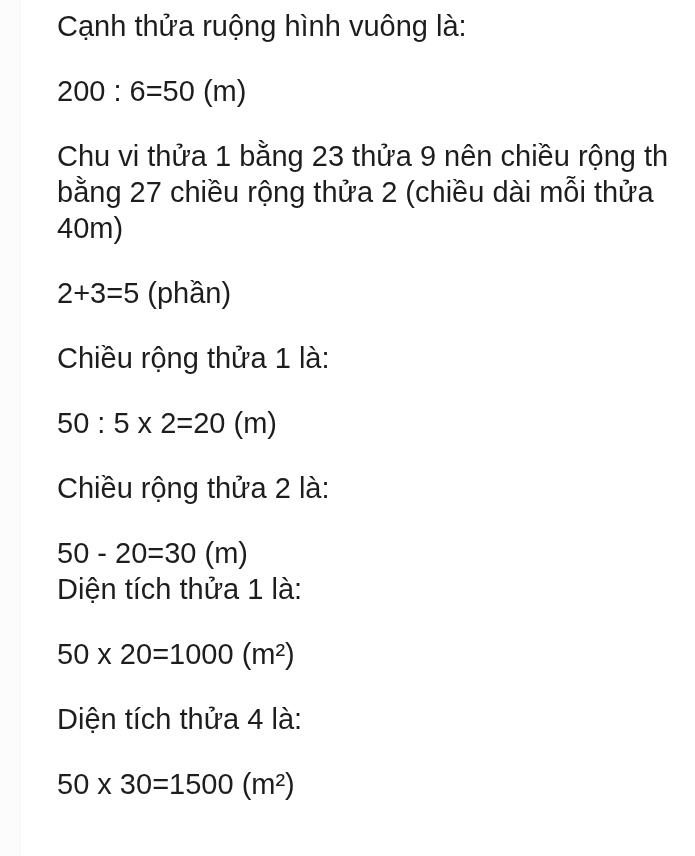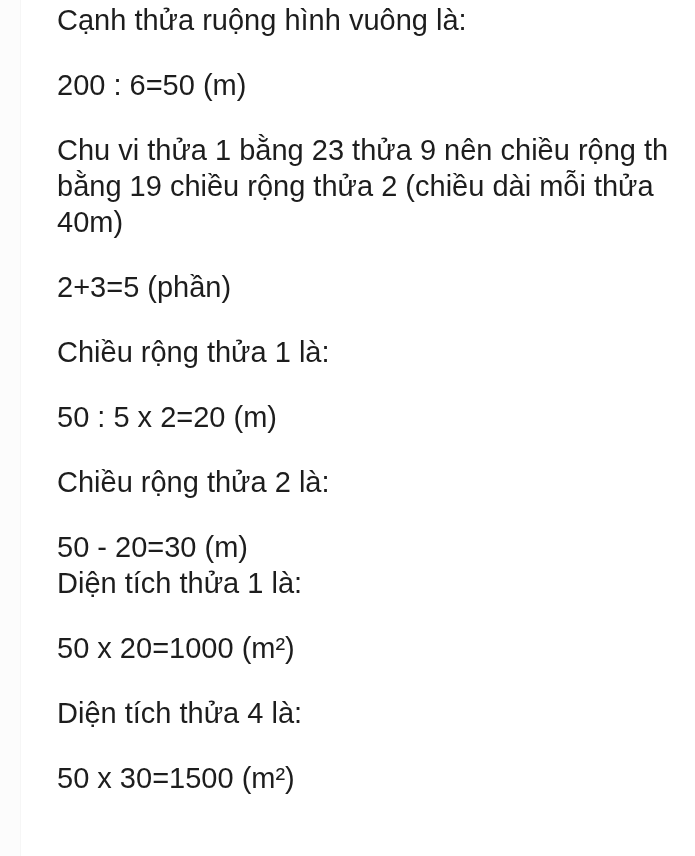--- a/index.html
+++ b/index.html
@@ -19,21 +19,21 @@
     width: 21px;
     height: 856px;
     background: #fcfcfc;
     border-right: 1px solid rgba(0,0,0,0.025);
   }
   .doc {
     position: absolute;
     left: 0; top: 0;
     width: 695px;
     height: 856px;
-    padding: 2px 0 0 57px;
+    padding: 8px 0 0 57px;
     color: #1d1d1d;
     font-size: 29px;
     line-height: 36px;
     overflow: hidden;
   }
   .para { margin: 0 0 29px 0; }
   .line { white-space: nowrap; }
 </style>
 </head>
 <body>
@@ -45,21 +45,21 @@
   <div class="para">
     <div class="line">Cạnh thửa ruộng hình vuông là:</div>
   </div>
 
   <div class="para">
     <div class="line">200 : 6=50 (m)</div>
   </div>
 
   <div class="para">
     <div class="line">Chu vi thửa 1 bằng 23 thửa 9 nên chiều rộng th</div>
-    <div class="line">bằng 19 chiều rộng thửa 2 (chiều dài mỗi thửa</div>
+    <div class="line">bằng 27 chiều rộng thửa 2 (chiều dài mỗi thửa</div>
     <div class="line">40m)</div>
   </div>
 
 
   <div class="para">
     <div class="line">2+3=5 (phần)</div>
   </div>
 
   <div class="para">
     <div class="line">Chiều rộng thửa 1 là:</div>

